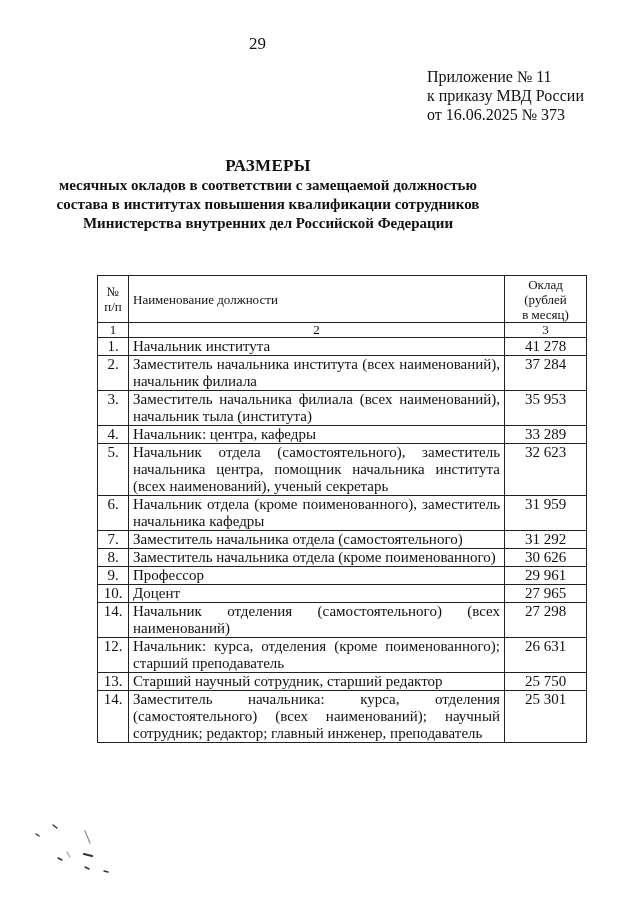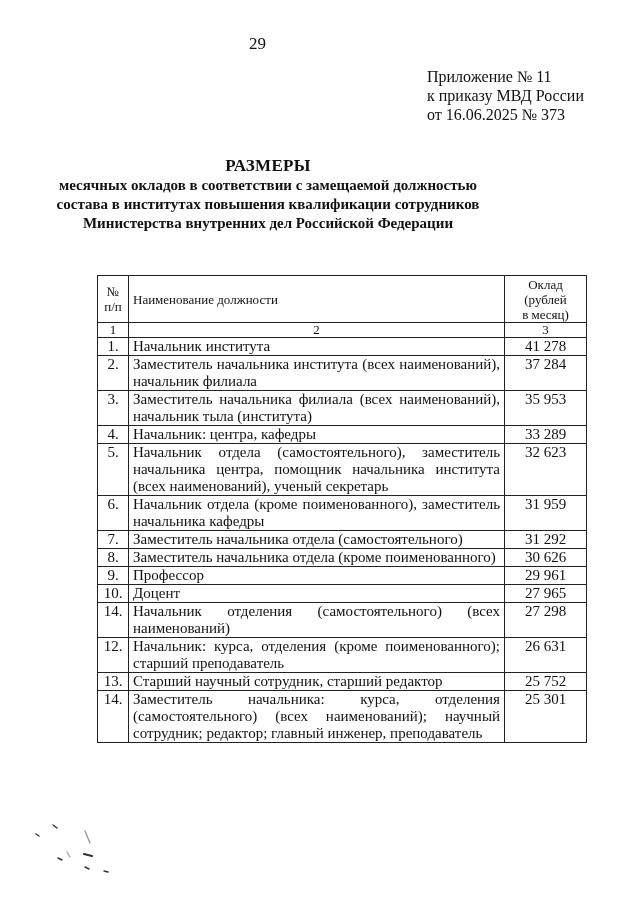--- a/index.html
+++ b/index.html
@@ -117,21 +117,21 @@
       <td class="c-val">27 298</td>
     </tr>
     <tr>
       <td class="c-num">12.</td>
       <td class="c-name">Начальник: курса, отделения (кроме поименованного); старший преподаватель</td>
       <td class="c-val">26 631</td>
     </tr>
     <tr>
       <td class="c-num">13.</td>
       <td class="c-name">Старший научный сотрудник, старший редактор</td>
-      <td class="c-val">25 752</td>
+      <td class="c-val">25 750</td>
     </tr>
     <tr>
       <td class="c-num">14.</td>
       <td class="c-name">Заместитель начальника: курса, отделения (самостоятельного) (всех наименований); научный сотрудник; редактор; главный инженер, преподаватель</td>
       <td class="c-val">25 301</td>
     </tr>
   </tbody>
 </table>
 
 <svg class="scribble" viewBox="0 0 120 70">

